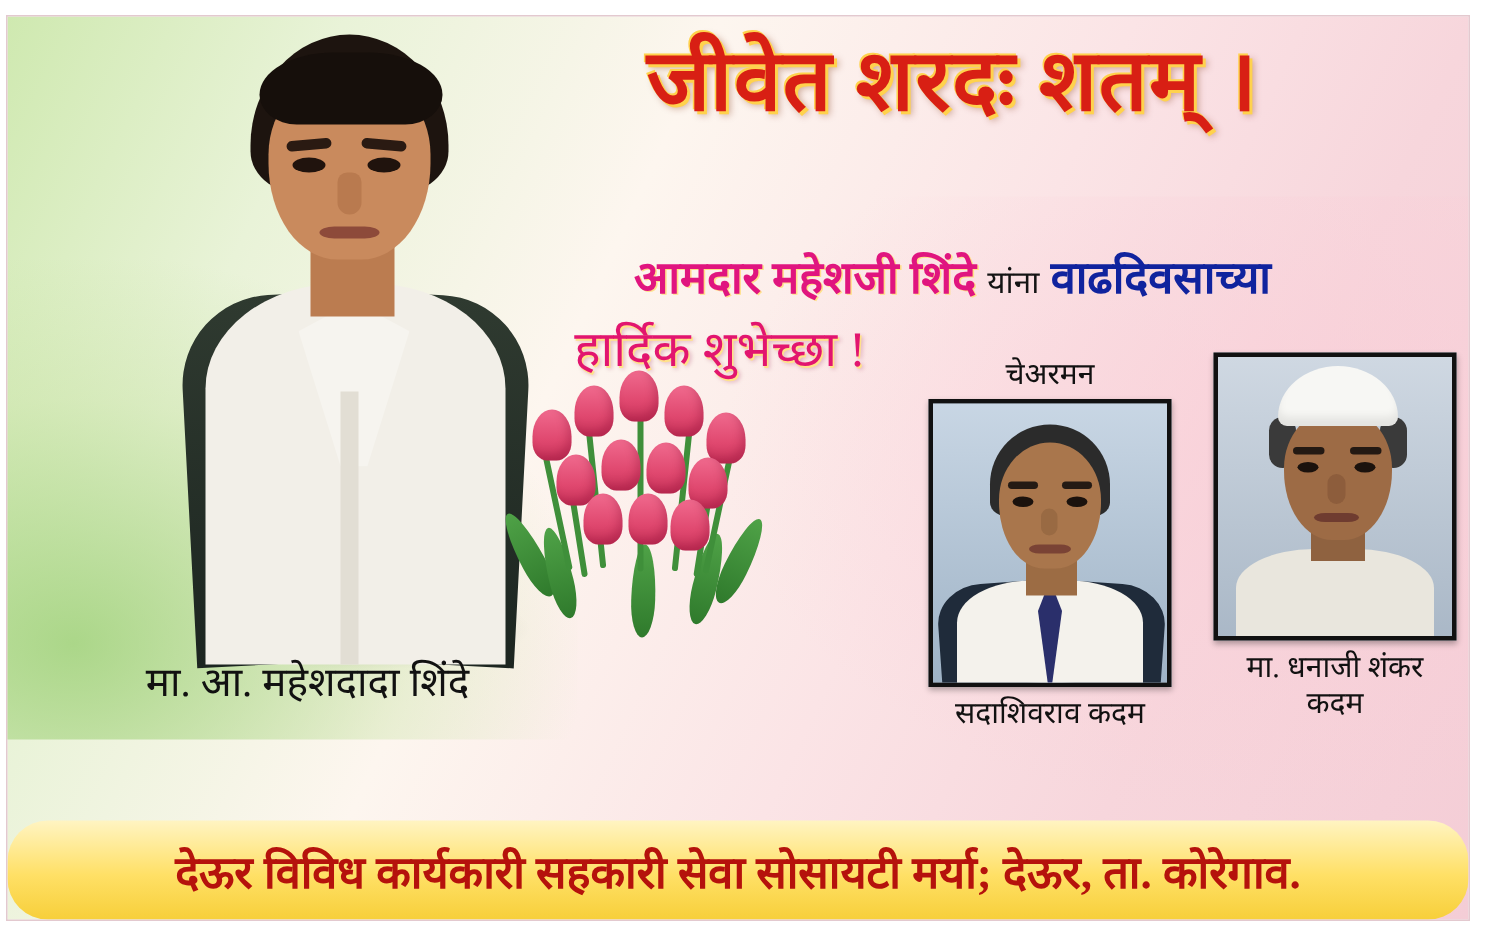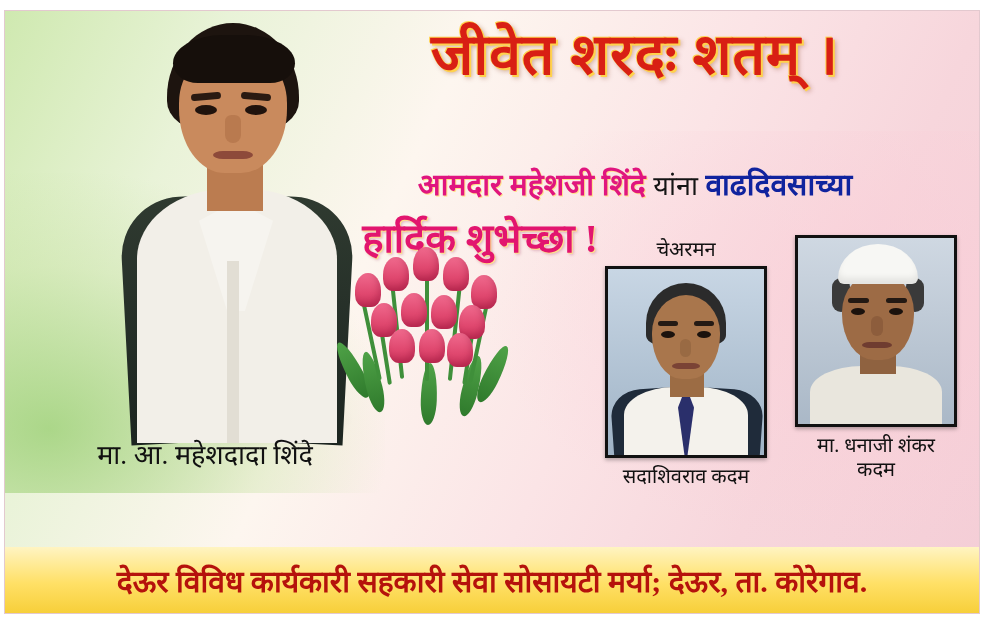--- a/index.html
+++ b/index.html
@@ -91,35 +91,35 @@
     font-size: 30px;
     font-weight: bold;
   }
   .subline2 .name {
     color: #e0157f;
     text-shadow: 1px 1px 0 #ffe08a;
   }
   .subline2 .plain {
     color: #141414;
     font-weight: normal;
-    font-size: 27px;
+    font-size: 21px;
   }
   .subline2 .blue {
     color: #10239e;
   }
 
   .subline3 {
     position: absolute;
     left: 310px;
     top: 198px;
     width: 330px;
     text-align: center;
     font-family: "Liberation Serif", serif;
-    font-weight: bold;
-    font-size: 40px;
+    font-weight: normal;
+    font-size: 33px;
     color: #e2156f;
     text-shadow: 1px 1px 0 #ffe28a, 2px 2px 3px rgba(140,0,60,0.25);
     white-space: nowrap;
   }
 
   
   .main-portrait {
     position: absolute;
     left: 90px;
     top: 0px;
@@ -304,20 +304,21 @@
     font-family: "Liberation Serif", serif;
     font-size: 23px;
     color: #111111;
     white-space: nowrap;
   }
 
   
   .mini-wrap {
     position: absolute;
     top: 224px;
+    margin-left: 14px;
   }
   .mini-title {
     text-align: center;
     font-family: "Liberation Serif", serif;
     font-size: 20px;
     color: #111111;
     margin-bottom: 4px;
     white-space: nowrap;
   }
   .mini-frame {
@@ -394,20 +395,21 @@
   .band2 {
     position: absolute;
     left: 0;
     bottom: 0;
     width: 100%;
     height: 66px;
     background: linear-gradient(180deg, #fff4c2 0%, #ffe066 55%, #f7cf3a 100%);
     display: flex;
     align-items: center;
     justify-content: center;
+    border-radius: 27px;
   }
   .band2 span {
     font-family: "Liberation Serif", serif;
     font-weight: bold;
     font-size: 30px;
     color: #b5120c;
     white-space: nowrap;
   }
 </style>
 </head>

